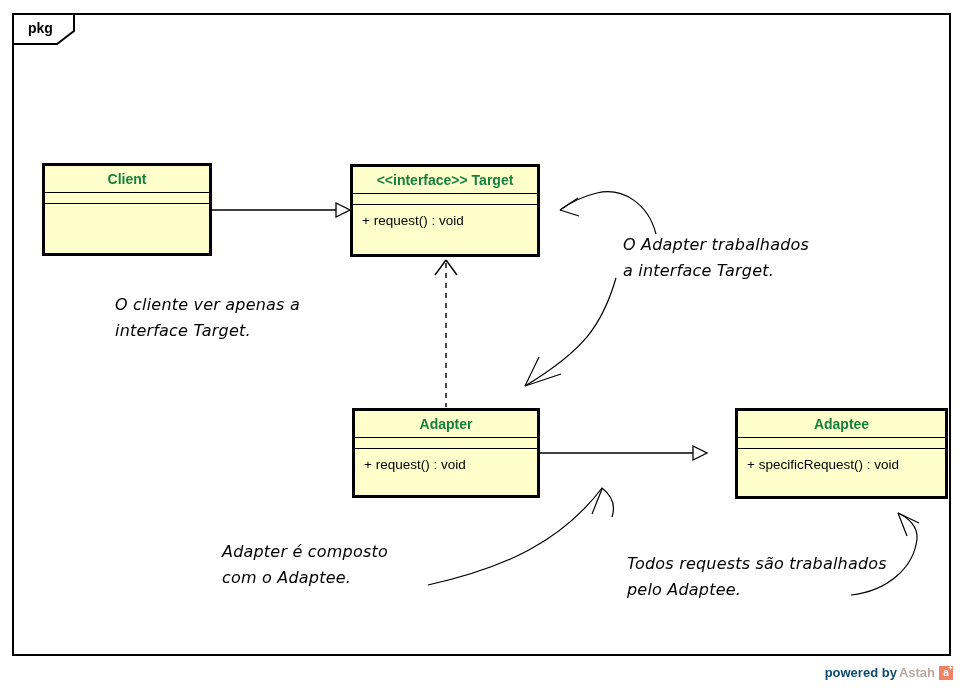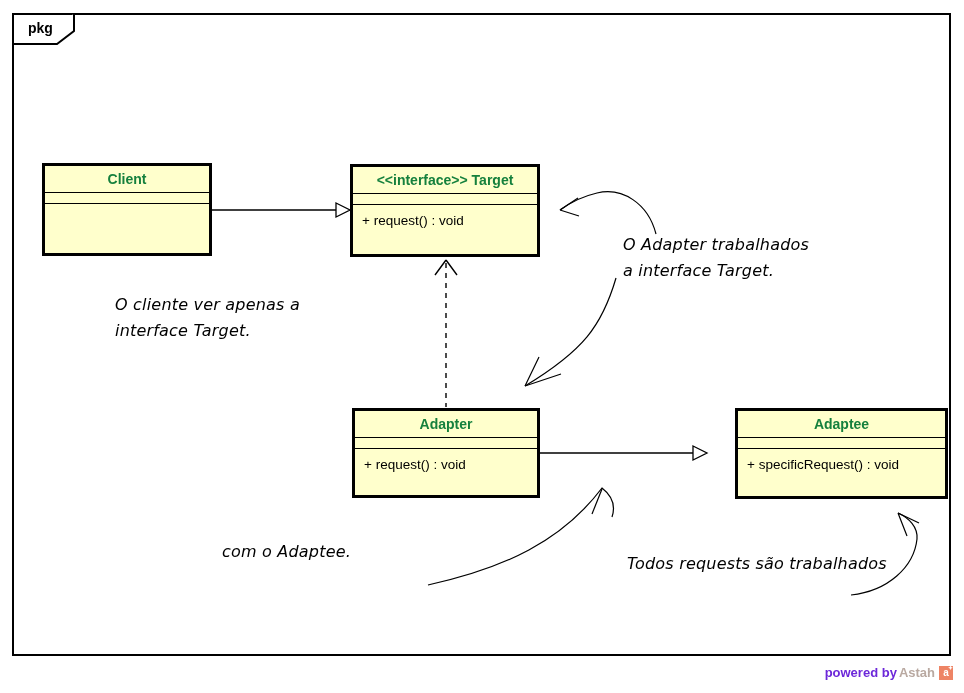--- a/index.html
+++ b/index.html
@@ -27,21 +27,21 @@
     position:absolute; font-family:"DejaVu Sans", sans-serif;
     font-style:italic; font-size:16px; color:#000;
     line-height:26px; letter-spacing:0.2px; white-space:nowrap;
   }
 
   .watermark {
     position:absolute; top:665px; right:11px;
     display:flex; align-items:center; gap:2px;
     font-size:13px; font-weight:bold;
   }
-  .wm-prefix { color:#6d28d9; }
+  .wm-prefix { color:#0c4a6e; }
   .wm-brand { color:#b9a9a1; }
   .wm-logo {
     position:relative; width:14px; height:14px; margin-left:2px;
     display:inline-block; text-align:center;
   }
   .wm-logo .logo-a {
     position:absolute; left:0; top:0; width:14px; height:14px;
     color:#ffffff; font-size:10px; font-weight:bold; line-height:14px;
   }
   .wm-logo .logo-star {
@@ -111,25 +111,27 @@
     <div>O cliente ver apenas a</div>
     <div>interface Target.</div>
   </div>
 
   <div class="hand-note" style="left:623px; top:232px;">
     <div>O Adapter trabalhados</div>
     <div>a interface Target.</div>
   </div>
 
   <div class="hand-note" style="left:222px; top:539px;">
+    <div>Adapter é composto</div>
     <div>com o Adaptee.</div>
   </div>
 
   <div class="hand-note" style="left:617px; top:551px;margin-left:10px;">
     <div>Todos requests são trabalhados</div>
+    <div>pelo Adaptee.</div>
   </div>
 
   <div class="watermark">
     <span class="wm-prefix">powered by </span>
       <span class="wm-brand">Astah</span>
     <span class="wm-logo" style="background:#ee8465;">
       <span class="logo-a">a</span>
       <span class="logo-star">✦</span>
     </span>
   </div>

